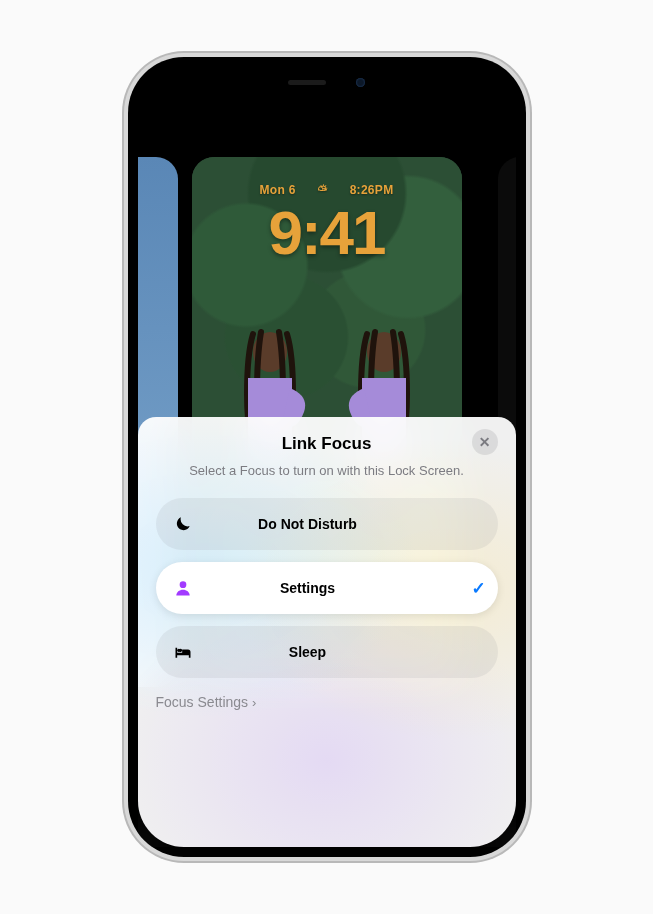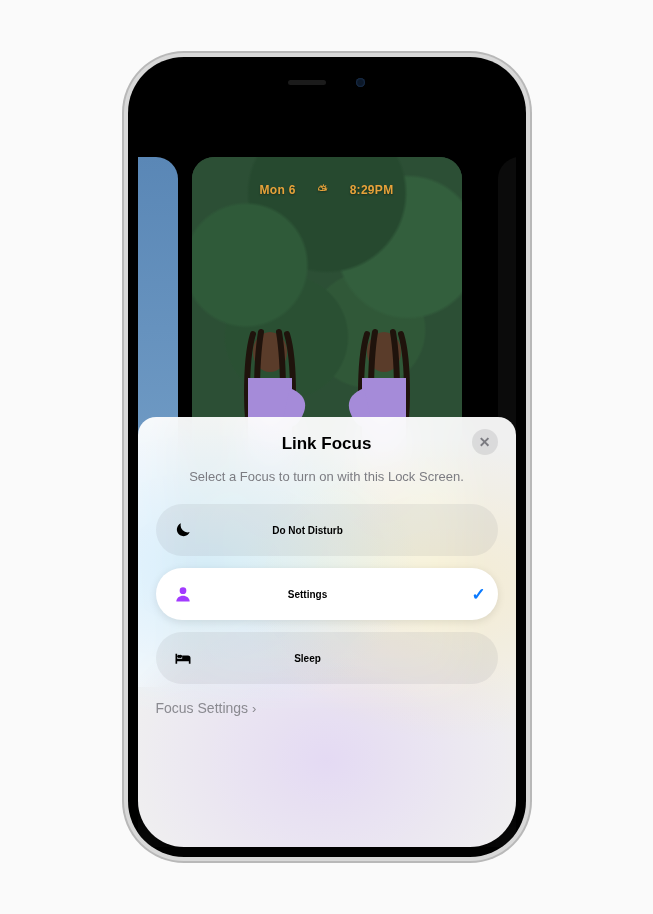--- a/index.html
+++ b/index.html
@@ -150,21 +150,21 @@
     position: absolute; right: 0; top: 0;
     width: 26px; height: 26px;
     border-radius: 50%;
     background: rgba(120,120,128,0.18);
     display:flex; align-items:center; justify-content:center;
     cursor: pointer;
   }
   .close-x { font-size: 14px; color:#7a7a80; font-weight:600; }
 
   .sheet-sub {
-    margin-top: 10px;
+    margin-top: 4px;
     text-align: center;
     font-size: 13px;
     color: #7c7c82;
     padding: 0 6px;
   }
 
   .options {
     margin-top: 20px;
     display: flex; flex-direction: column; gap: 12px;
   }
@@ -177,21 +177,21 @@
     align-items: center;
     cursor: pointer;
   }
   .opt.selected {
     background: #fff;
     box-shadow: 0 2px 8px rgba(0,0,0,.10);
   }
   .opt-icon { display:flex; justify-content:center; }
   .opt-label {
     text-align: center;
-    font-size: 10px;
+    font-size: 14px;
     font-weight: 600;
     color: #000;
     margin-left: -54px; 
   }
   .opt-check { display:flex; justify-content:center; color:#0a7aff; font-size:17px; font-weight:700; }
 
   .footer-link {
     margin-top: 16px;
     text-align: center;
     color: #8a8a90;
@@ -246,22 +246,23 @@
             <path d="M20 60 h44 v74 q-8 18 -22 18 t-22 -18 z" fill="#a58bd9"></path>
             <path d="M62 70 q24 10 10 32 q-8 12 -18 4" fill="#a58bd9"></path>
             <rect x="28" y="150" width="12" height="56" rx="6" fill="#5a3c2a"></rect>
             <rect x="44" y="150" width="12" height="56" rx="6" fill="#5a3c2a"></rect>
           </svg>
         </div>
 
         <div class="ls-dateline">
           <span>Mon 6</span>
           <span>⛅︎</span>
-          <span>8:29PM</span>
-        </div>
+          <span>8:26PM</span>
+        </div>
+        <div class="ls-time">9:41</div>
       </div>
     </div>
 
     <div class="sheet">
       <div class="sheet-header">
         <div class="sheet-title">Link Focus</div>
         <div class="close-btn">
           <span class="close-x">✕</span>
         </div>
       </div>

